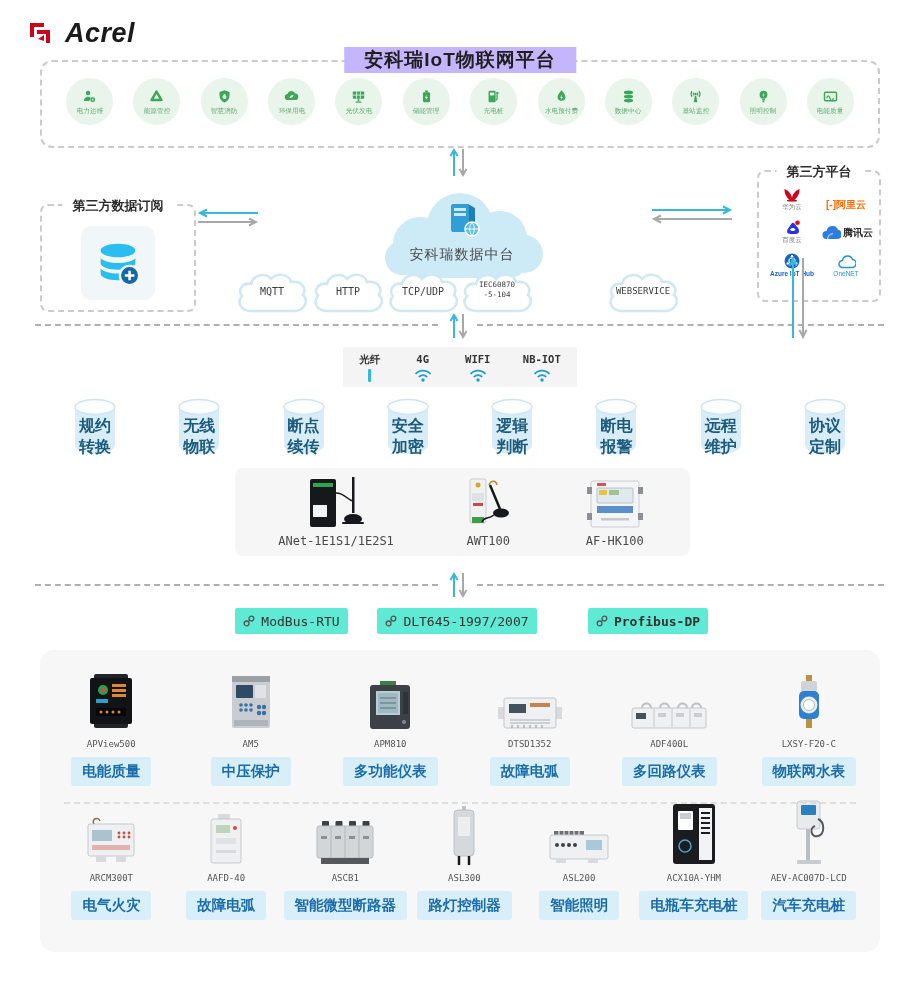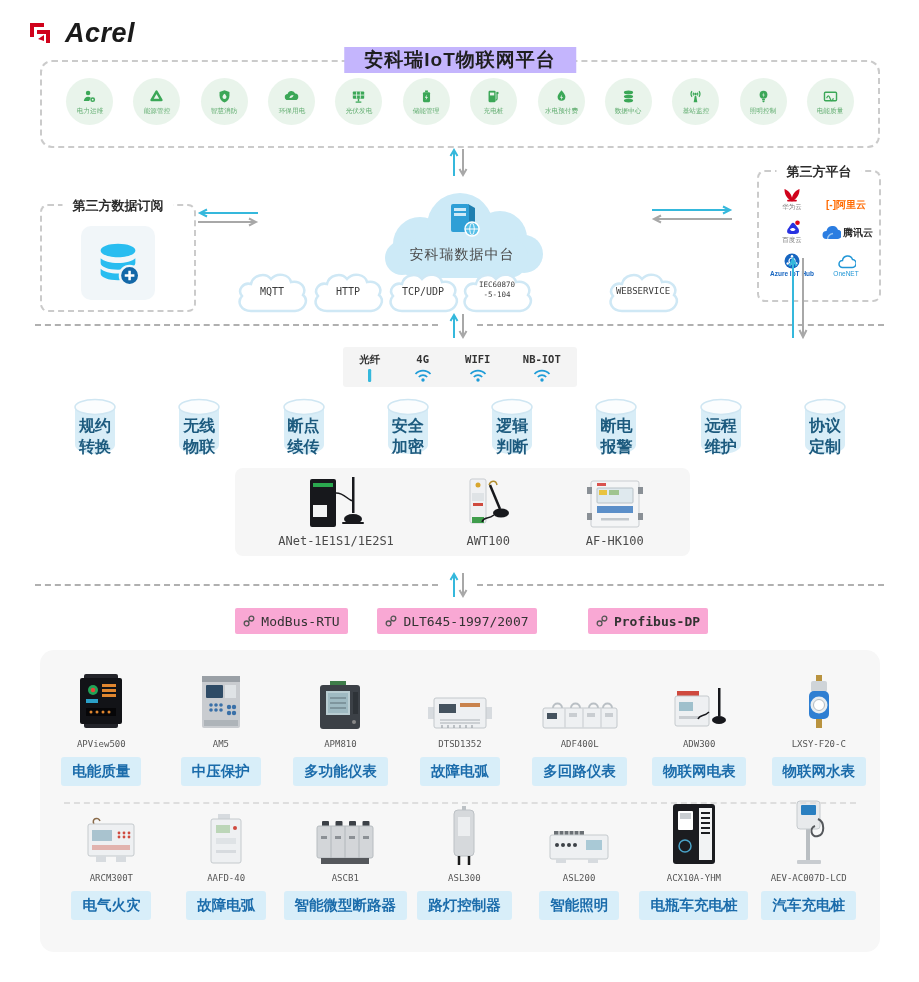--- a/index.html
+++ b/index.html
@@ -75,21 +75,21 @@
               font-size:16px; font-weight:bold; color:#1c5a7e; line-height:1.3; }
 
   
   .gw-box { position:absolute; left:235px; top:468px; width:455px; height:88px;
             background:#f6f6f6; border-radius:8px; display:flex; justify-content:space-around; align-items:flex-end; padding:0 10px 8px 10px; }
   .gw { display:flex; flex-direction:column; align-items:center; }
   .gw-img { height:58px; display:flex; align-items:flex-end; }
   .gw-model { margin-top:3px; font-family:"DejaVu Sans Mono", monospace; font-size:12px; color:#4a4a4a; }
 
   
-  .chip { position:absolute; top:608px; height:26px; background:#f9a8d4; border-radius:2px;
+  .chip { position:absolute; top:608px; height:26px; background:#5eead4; border-radius:2px;
           display:flex; align-items:center; justify-content:center; gap:6px;
           font-family:"DejaVu Sans Mono", monospace; font-size:13px; color:#333; }
 
   
   .panel { position:absolute; left:40px; top:650px; width:840px; height:302px;
            background:#f7f7f7; border-radius:14px; }
   .drow { display:flex; padding:0 14px; }
   .drow1 { padding-top:16px;gap:25px; }
   .drow2 { padding-top:14px; }
   .dev { flex:1; display:flex; flex-direction:column; align-items:center; }
@@ -712,37 +712,20 @@
                 <rect x="48" y="15" width="8" height="4"></rect>
                 <rect x="66" y="15" width="8" height="4"></rect>
               </g>
         </svg>
           </div>
         <span class="dev-model">ADF400L</span>
         <span class="dev-cat">多回路仪表</span>
       </div>
       <div class="dev">
         <div class="dev-img">
-            <svg width="60" height="46" viewBox="0 0 60 46">
-          <rect x="8" y="5" width="22" height="6" fill="#cf4a3f"></rect>
-          <rect x="6" y="10" width="34" height="30" rx="2" fill="#eef0f2" stroke="#c5cacd"></rect>
-          <rect x="10" y="16" width="14" height="9" fill="#9fc0cc"></rect>
-          <g fill="#c9cdd1">
-                <rect x="10" y="30" width="20" height="3"></rect>
-              </g>
-          <rect x="49" y="2" width="2.5" height="28" fill="#17181c"></rect>
-          <ellipse cx="50" cy="34" rx="7" ry="4" fill="#17181c"></ellipse>
-          <path d="M40 26c-5 5-9 2-11 7" stroke="#17181c" stroke-width="1.5" fill="none"></path>
-        </svg>
-          </div>
-        <span class="dev-model">ADW300</span>
-        <span class="dev-cat">物联网电表</span>
-      </div>
-      <div class="dev">
-        <div class="dev-img">
             <svg width="34" height="58" viewBox="0 0 34 58">
           <rect x="14" y="1" width="6" height="7" fill="#b9933f"></rect>
           <rect x="9" y="7" width="16" height="11" rx="2" fill="#cfd4d8"></rect>
           <rect x="7" y="17" width="20" height="28" rx="5" fill="#2f7fd2"></rect>
           <circle cx="17" cy="31" r="8.5" fill="#e8edf0"></circle>
           <circle cx="17" cy="31" r="5.5" fill="#fff" stroke="#b5bcc2"></circle>
           <rect x="14" y="45" width="6" height="9" fill="#b9933f"></rect>
         </svg>
           </div>
         <span class="dev-model">LXSY-F20-C</span>

